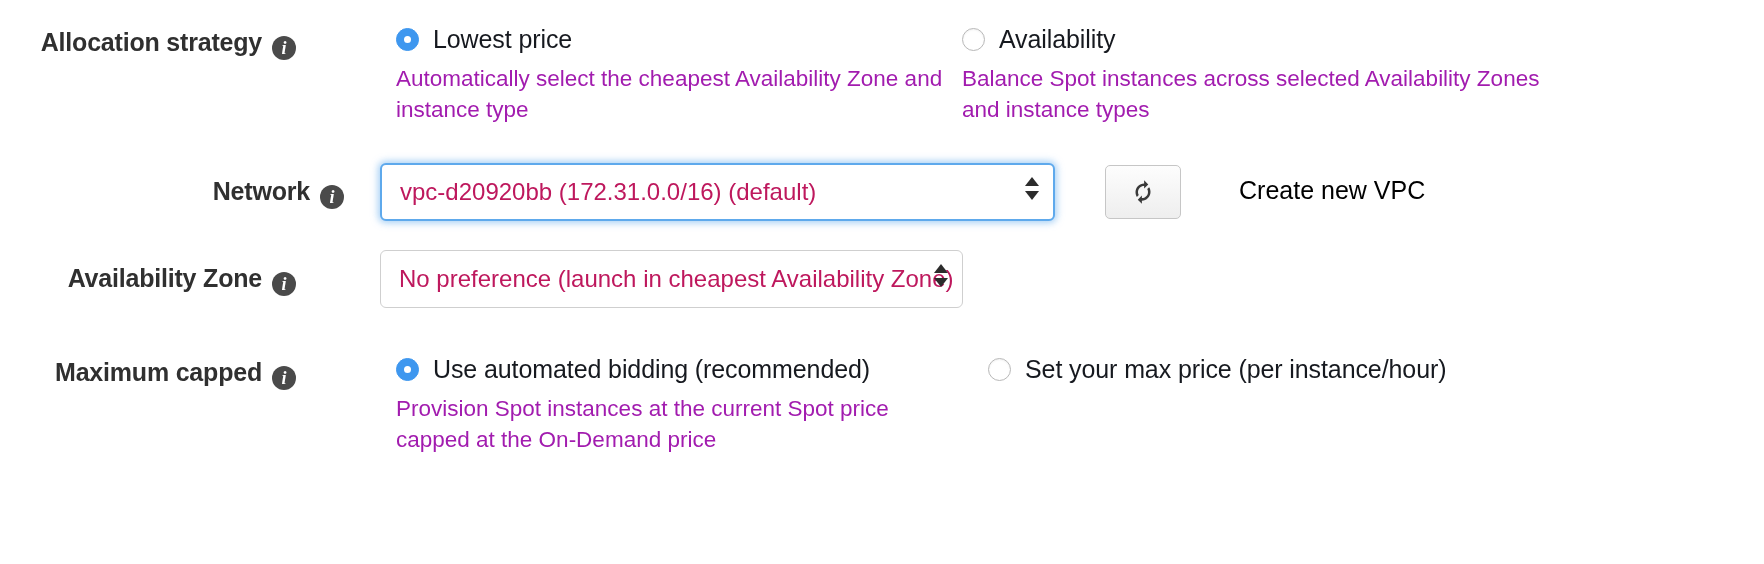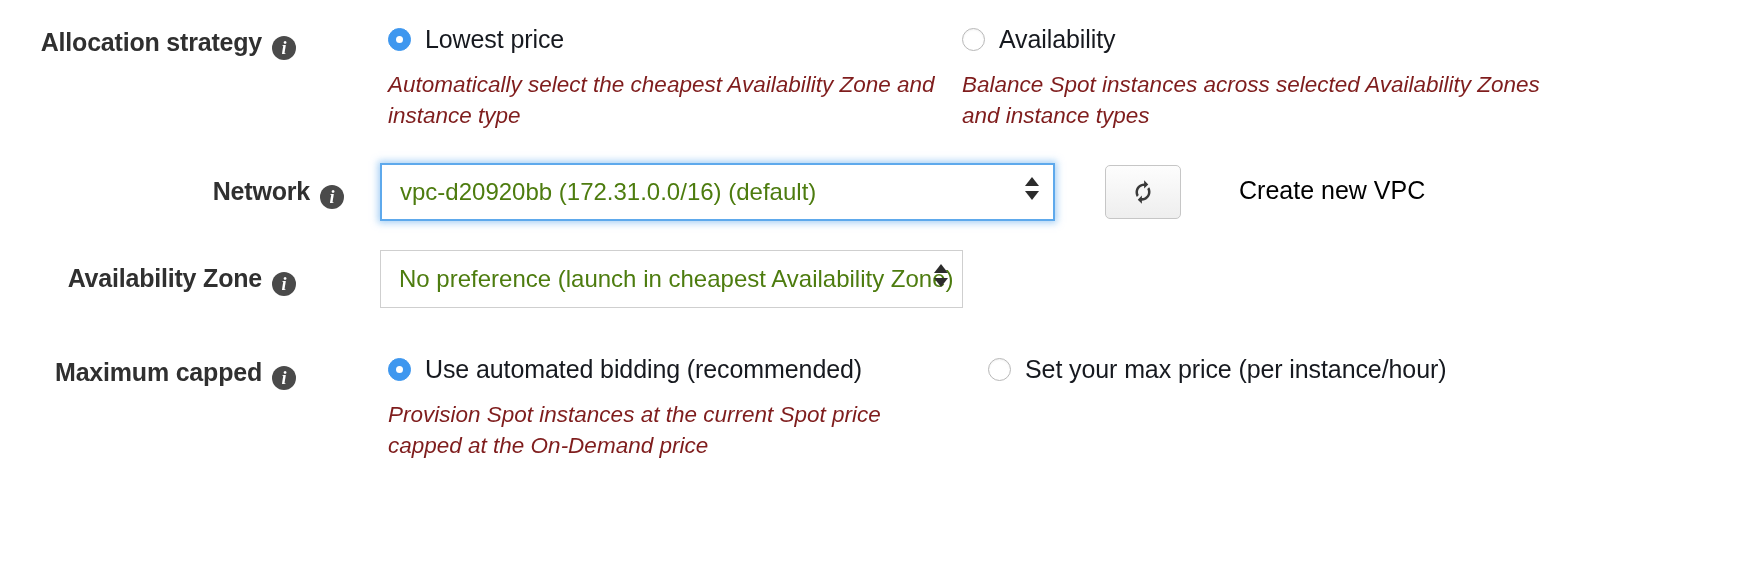--- a/index.html
+++ b/index.html
@@ -51,21 +51,21 @@
     font-weight: bold;
     font-style: italic;
     font-size: 18px;
     line-height: 24px;
     text-align: center;
     vertical-align: -3px;
     margin-left: 10px;
   }
 
   
-  .opt-col-left  { position: absolute; left: 388px; width: 560px; }
+  .opt-col-left  { position: absolute; left: 396px; width: 560px; }
   .opt-col-right { position: absolute; left: 962px; width: 640px; }
 
   .radio-line {
     display: flex;
     align-items: center;
     height: 34px;
   }
 
   .radio {
     width: 23px;
@@ -98,39 +98,38 @@
   }
 
   .radio-label {
     font-size: 25px;
     color: #16191f;
     white-space: nowrap;
     letter-spacing: -0.1px;
   }
 
   .hint {
-    font-style: italic;
     font-size: 22.5px;
     line-height: 31px;
-    color: #7f1d1d;
-    margin-top: 13px;
+    color: #a21caf;
+    margin-top: 7px;
     max-width: 560px;
   }
   .hint.wide { max-width: 600px; }
 
   
   .select-box {
     position: absolute;
     box-sizing: border-box;
     height: 58px;
     background: #ffffff;
     border: 1px solid #cfcfcf;
-    border-radius: 0;
+    border-radius: 6px;
     font-size: 24px;
-    color: #4d7c0f;
+    color: #be185d;
     line-height: 56px;
     padding: 0 48px 0 18px;
     white-space: nowrap;
     overflow: hidden;
   }
   .select-box.focused {
     border: 2px solid #5ea9ec;
     box-shadow: 0 0 7px 2px rgba(94,169,236,0.55);
     line-height: 54px;
   }

